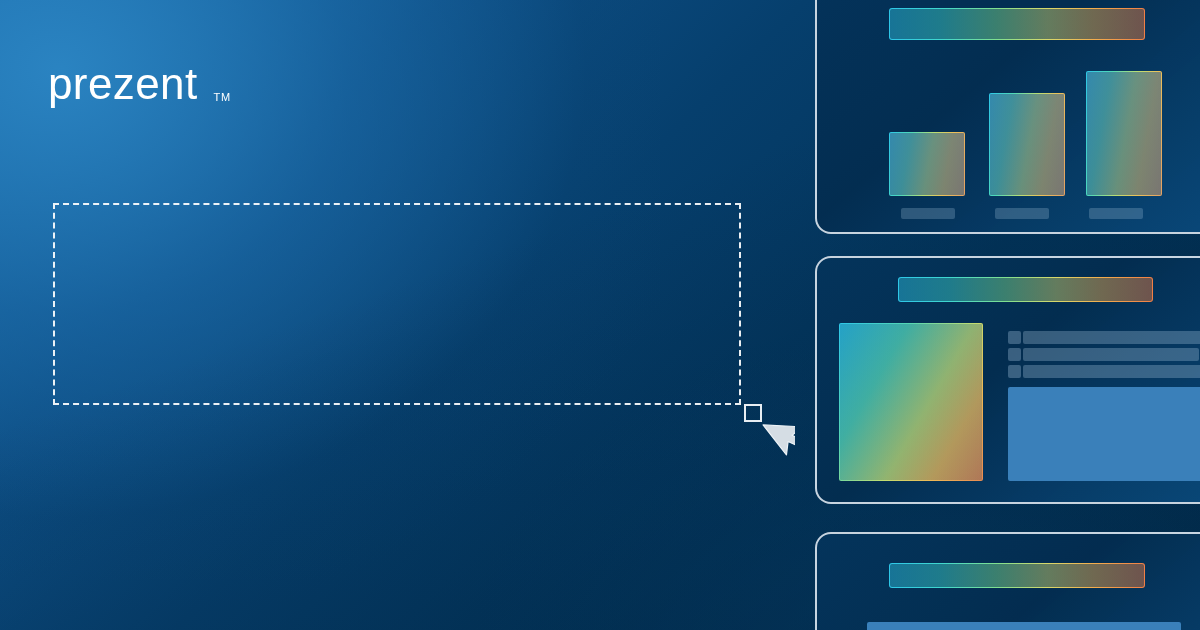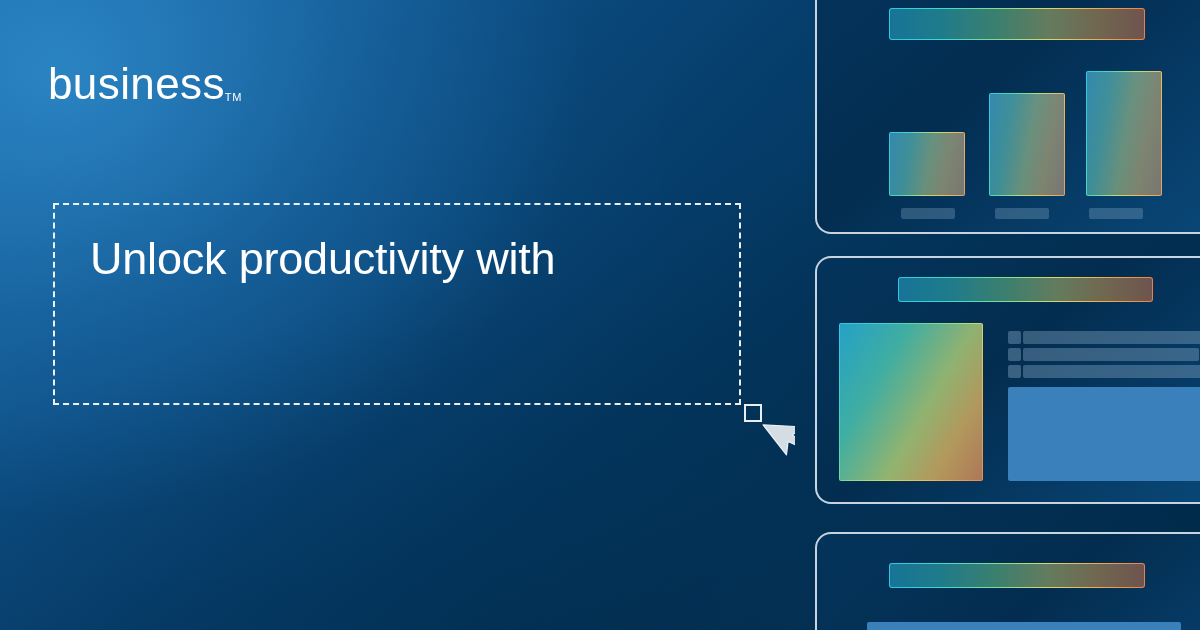--- a/index.html
+++ b/index.html
@@ -66,21 +66,21 @@
     font-size: 44px;
     font-weight: 300;
     letter-spacing: 0.4px;
     line-height: 1;
     color: #ffffff;
   }
   .logo-tm {
     font-size: 11px;
     font-weight: 500;
     letter-spacing: 0.6px;
-    margin-left: 0;
+    margin-left: 16px;
     margin-bottom: 3px;
     color: #ffffff;
   }
 
   
   .selection-box {
     position: absolute;
     left: 53px;
     top: 203px;
     width: 688px;
@@ -223,28 +223,27 @@
 <body>
 
 <div class="stage">
 
   <div class="bg-base"></div>
   <div class="bg-glow"></div>
   <div class="bg-glow2"></div>
   <div class="bg-dark-br"></div>
 
   <div class="logo">
-    <span class="logo-word">business</span>
+    <span class="logo-word">prezent</span>
     <span class="logo-tm">TM</span>
   </div>
 
   <div class="selection-box"></div>
 
   <div class="headline">
-    <span class="headline-line1">Unlock productivity with</span>
   </div>
 
   <div class="selection-handle"></div>
 
   <svg class="cursor-arrow" viewBox="0 0 40 48">
     <path d="M2 2 L2 40 L11.5 30.5 L18.5 44 L25 41 L18.5 28 L32 28 Z" fill="#d5dde4" stroke="#eef3f7" stroke-width="1.2" stroke-linejoin="round" transform="rotate(-38 2 2) translate(3 6)"></path>
   </svg>
 
   <div class="cards">
 

